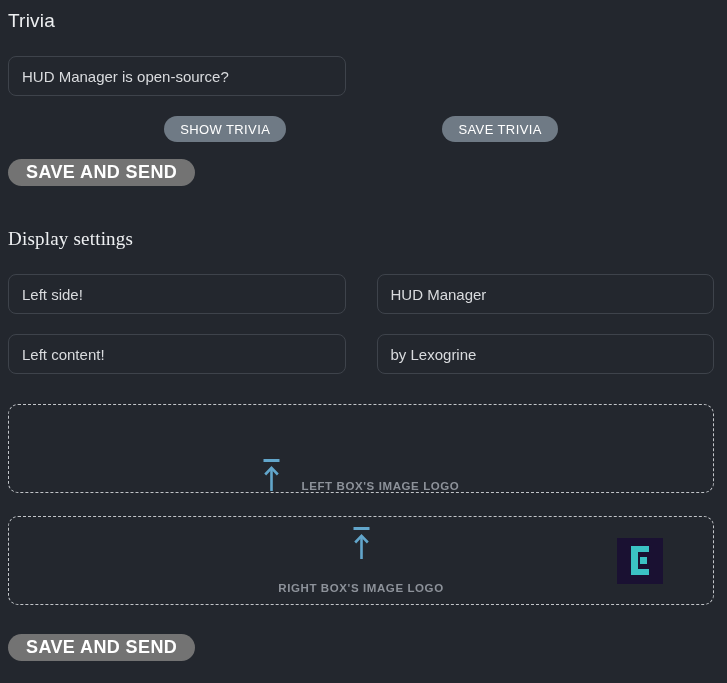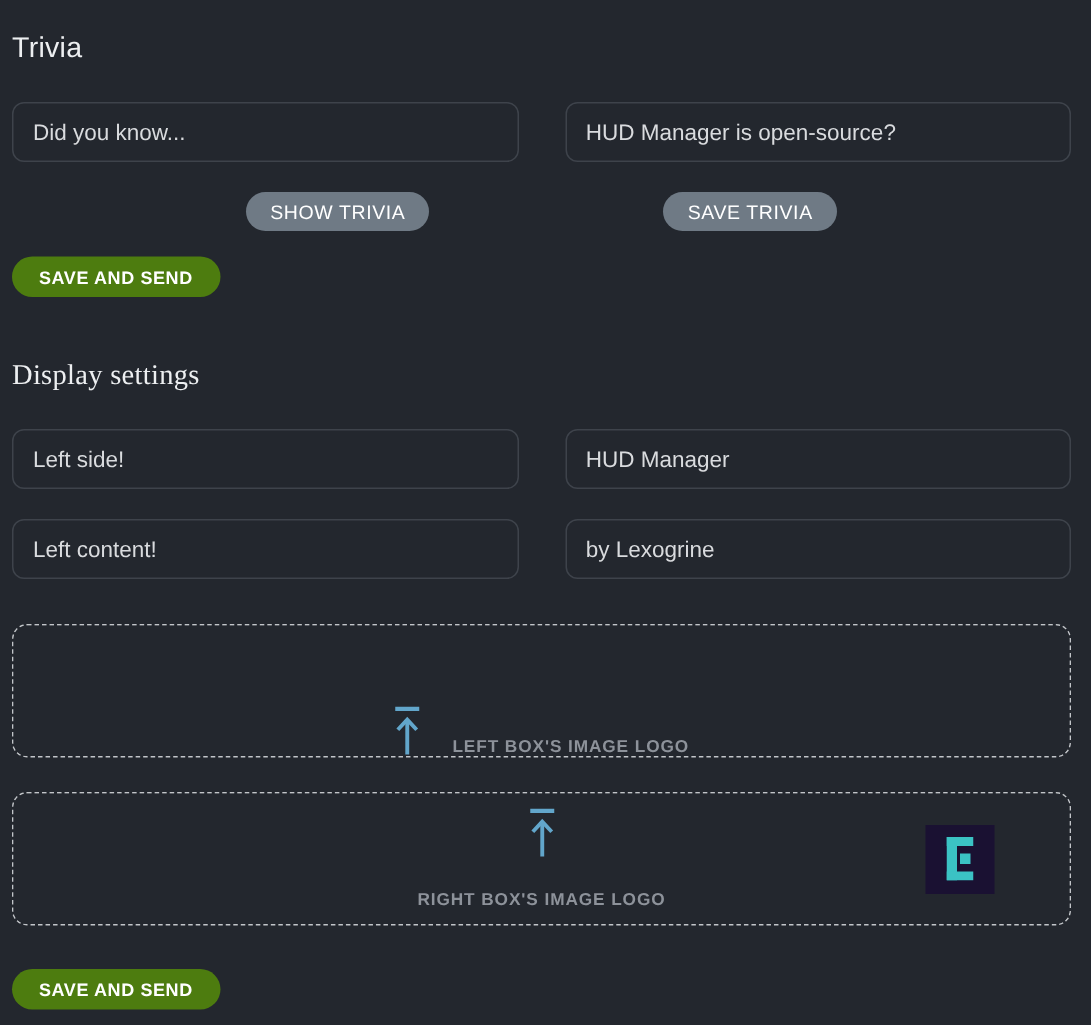--- a/index.html
+++ b/index.html
@@ -8,21 +8,21 @@
     background: #23272e;
     width: 727px;
     height: 683px;
     overflow: hidden;
     font-family: "Liberation Sans", sans-serif;
   }
   .page {
     width: 727px;
     height: 683px;
     box-sizing: border-box;
-    padding: 22px 13px 0 8px;
+    padding: 10px 13px 0 8px;
     background: #23272e;
   }
   .section-title {
     margin: 0;
     color: #edeff1;
     font-size: 19px;
     font-weight: 500;
     letter-spacing: 0.2px;
     line-height: 22px;
   }
@@ -61,27 +61,27 @@
     border-radius: 14px;
     height: 26px;
     padding: 0 16px;
     font-size: 13px;
     font-weight: normal;
     letter-spacing: 0.4px;
     font-family: inherit;
     cursor: pointer;
   }
   .btn-purple {
-    background: #4d7c0f;
+    background: #737373;
     color: #ffffff;
     border: none;
     border-radius: 14px;
     height: 27px;
     padding: 0 18px;
-    font-size: 12px;
+    font-size: 18px;
     font-weight: bold;
     letter-spacing: 0.4px;
     font-family: inherit;
     cursor: pointer;
   }
   .save-row { margin-top: 17px; }
   .save-row-bottom { margin-top: 29px; }
   .mt24 { margin-top: 24px; }
   .mt20 { margin-top: 20px; }
   .mt42 { margin-top: 42px; font-family: Liberation Serif, serif; }
@@ -120,21 +120,20 @@
   }
 </style>
 </head>
 <body>
 
 <div class="page">
 
   <h2 class="section-title">Trivia</h2>
 
   <div class="grid2 mt24">
-    <input type="text" class="text-input" placeholder="Did you know..." style="">
     <input type="text" class="text-input" value="HUD Manager is open-source?" style="">
   </div>
 
   <div class="btn-row">
     <button class="btn-gray">SHOW TRIVIA</button>
     <button class="btn-gray">SAVE TRIVIA</button>
   </div>
 
   <div class="save-row">
     <button class="btn-purple">SAVE AND SEND</button>

